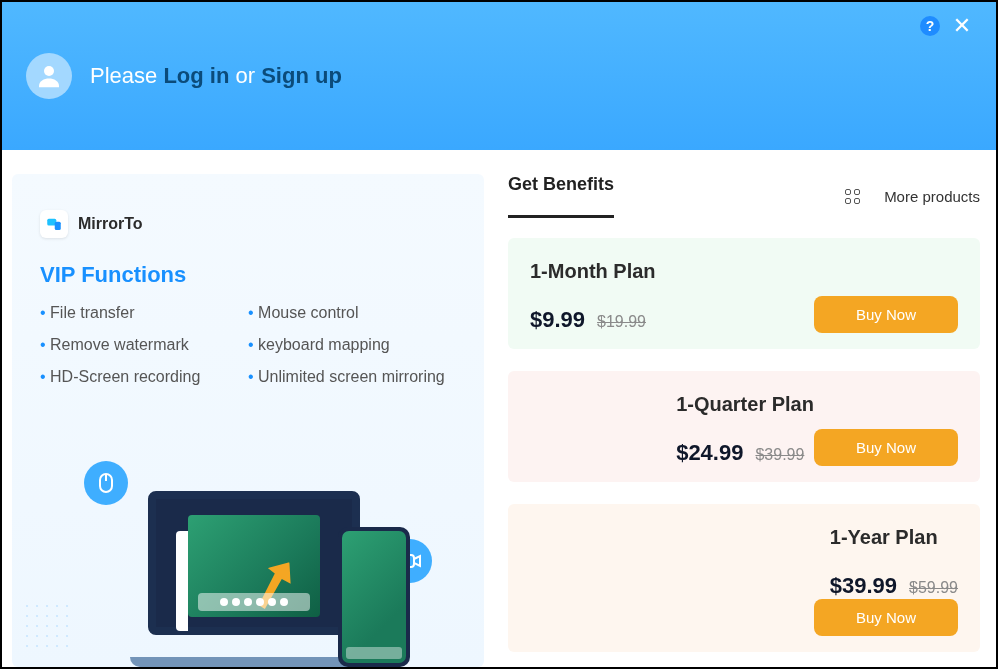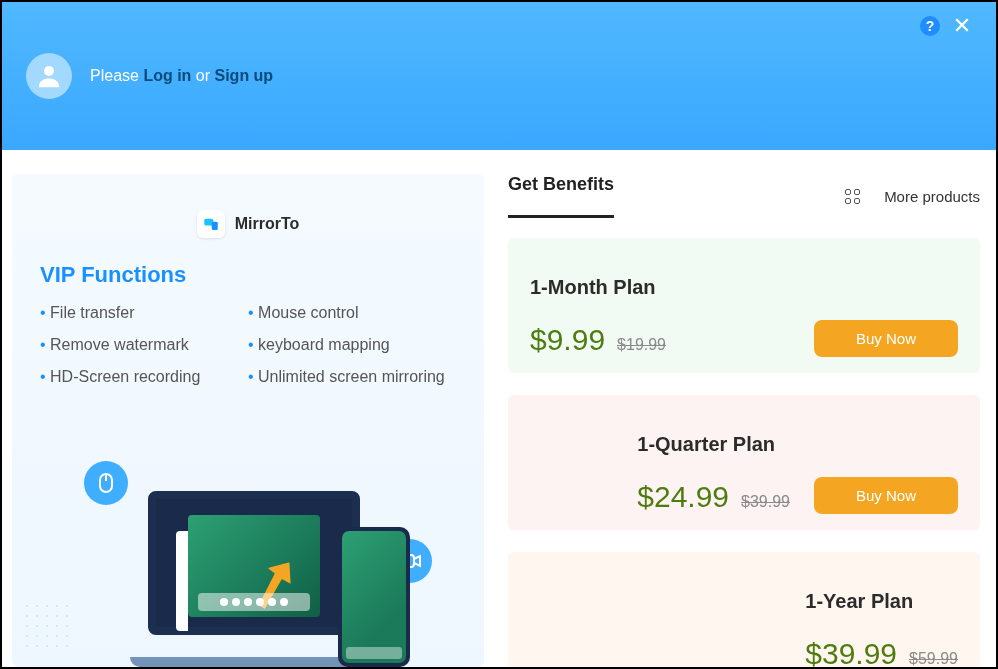--- a/index.html
+++ b/index.html
@@ -19,38 +19,38 @@
     align-items: center;
     padding-left: 24px;
   }
   .avatar {
     width: 46px; height: 46px; border-radius: 50%;
     background: #a3d8ff;
     display:flex;align-items:center;justify-content:center;
     margin-right: 18px;
   }
   .avatar svg { width: 30px; height: 30px; }
-  .login-text { color:#fff; font-size: 16px; }
+  .login-text { color:#fff; font-size: 22px; }
   .login-link { color:#0b4b7a; font-weight:600; cursor:pointer; }
   .help-icon, .close-icon {
     position:absolute; top:14px; cursor:pointer;
     width:20px;height:20px;display:flex;align-items:center;justify-content:center;
   }
   .help-icon { right:56px; background:#1f8cff;color:#fff;border-radius:50%;font-size:14px;font-weight:bold;}
   .close-icon { right:24px; color:#fff; font-size:22px; font-weight:300;}
   .main { display:flex; padding: 24px 10px 0 10px; gap: 24px; height: calc(100% - 148px);}
   .left {
     width: 472px;
     background: linear-gradient(180deg,#f4faff 0%, #eef7ff 100%);
     border-radius: 6px;
     padding: 36px 28px 0 28px;
     position:relative;
     overflow:hidden;
   }
-  .app-row { display:flex;align-items:center;gap:10px;margin-bottom:24px;justify-content:center;}
+  .app-row { display:flex;align-items:center;gap:10px;margin-bottom:24px;}
   .app-icon {
     width:28px;height:28px;border-radius:6px;background:#fff;
     display:flex;align-items:center;justify-content:center;
     box-shadow:0 1px 3px rgba(0,0,0,.1);
   }
   .app-name { font-size:16px; font-weight:600; color:#2b2b2b;}
   .vip-title { font-size:22px;font-weight:700;color:#1890ff;margin-bottom:16px;}
   .features { display:grid; grid-template-columns:1fr 1fr; row-gap:14px; }
   .feat { color:#555; font-size:16px; }
   .feat::before { content:"• "; color:#1890ff; }
@@ -92,30 +92,30 @@
     background-image: radial-gradient(#cfe9ff 1.2px, transparent 1.2px);
     background-size: 10px 10px;}
 
   .right { flex:1; padding-right:6px;}
   .right-head { display:flex; align-items:center; justify-content:space-between; margin-bottom:20px;}
   .tab { font-size:18px; font-weight:700; color:#222; padding-bottom:20px; border-bottom:3px solid #222; }
   .more { display:flex;align-items:center;gap:24px;font-size:15px;color:#333;cursor:pointer;}
   .grid-icon { display:grid; grid-template-columns:6px 6px; grid-template-rows:6px 6px; gap:3px;}
   .grid-icon span { border:1.3px solid #555; border-radius:2px;}
   .plan {
-    border-radius:6px; padding: 38px 22px 16px 22px; margin-bottom: 22px;
-    display:flex; align-items:flex-end; justify-content:space-between;gap:24px;
+    border-radius:6px; padding: 22px 22px 16px 22px; margin-bottom: 22px;
+    display:flex; align-items:flex-end; justify-content:space-between;
   }
   .plan-green { background:#f1fbf4;}
   .plan-pink  { background:#fdf3f2;justify-content:flex-end;}
   .plan-peach { background:#fef6ef;flex-direction:column;}
   .plan-left {}
   .plan-title { font-size:20px; font-weight:700; color:#2b2b2b; margin-bottom:24px;}
   .price-row { display:flex; align-items:baseline; gap:12px;}
-  .price { font-size:30px; font-weight:400; color:#4d7c0f;}
+  .price { font-size:22px; font-weight:700; color:#0f172a;}
   .old { font-size:16px; color:#8a8a8a; text-decoration:line-through;}
   .buy {
     background:#f4a623; color:#fff; border:none; border-radius:8px;
     font-size:15px; padding: 10px 42px; cursor:pointer;
   }
 </style>
 </head>
 <body>
 
 <div class="header">

